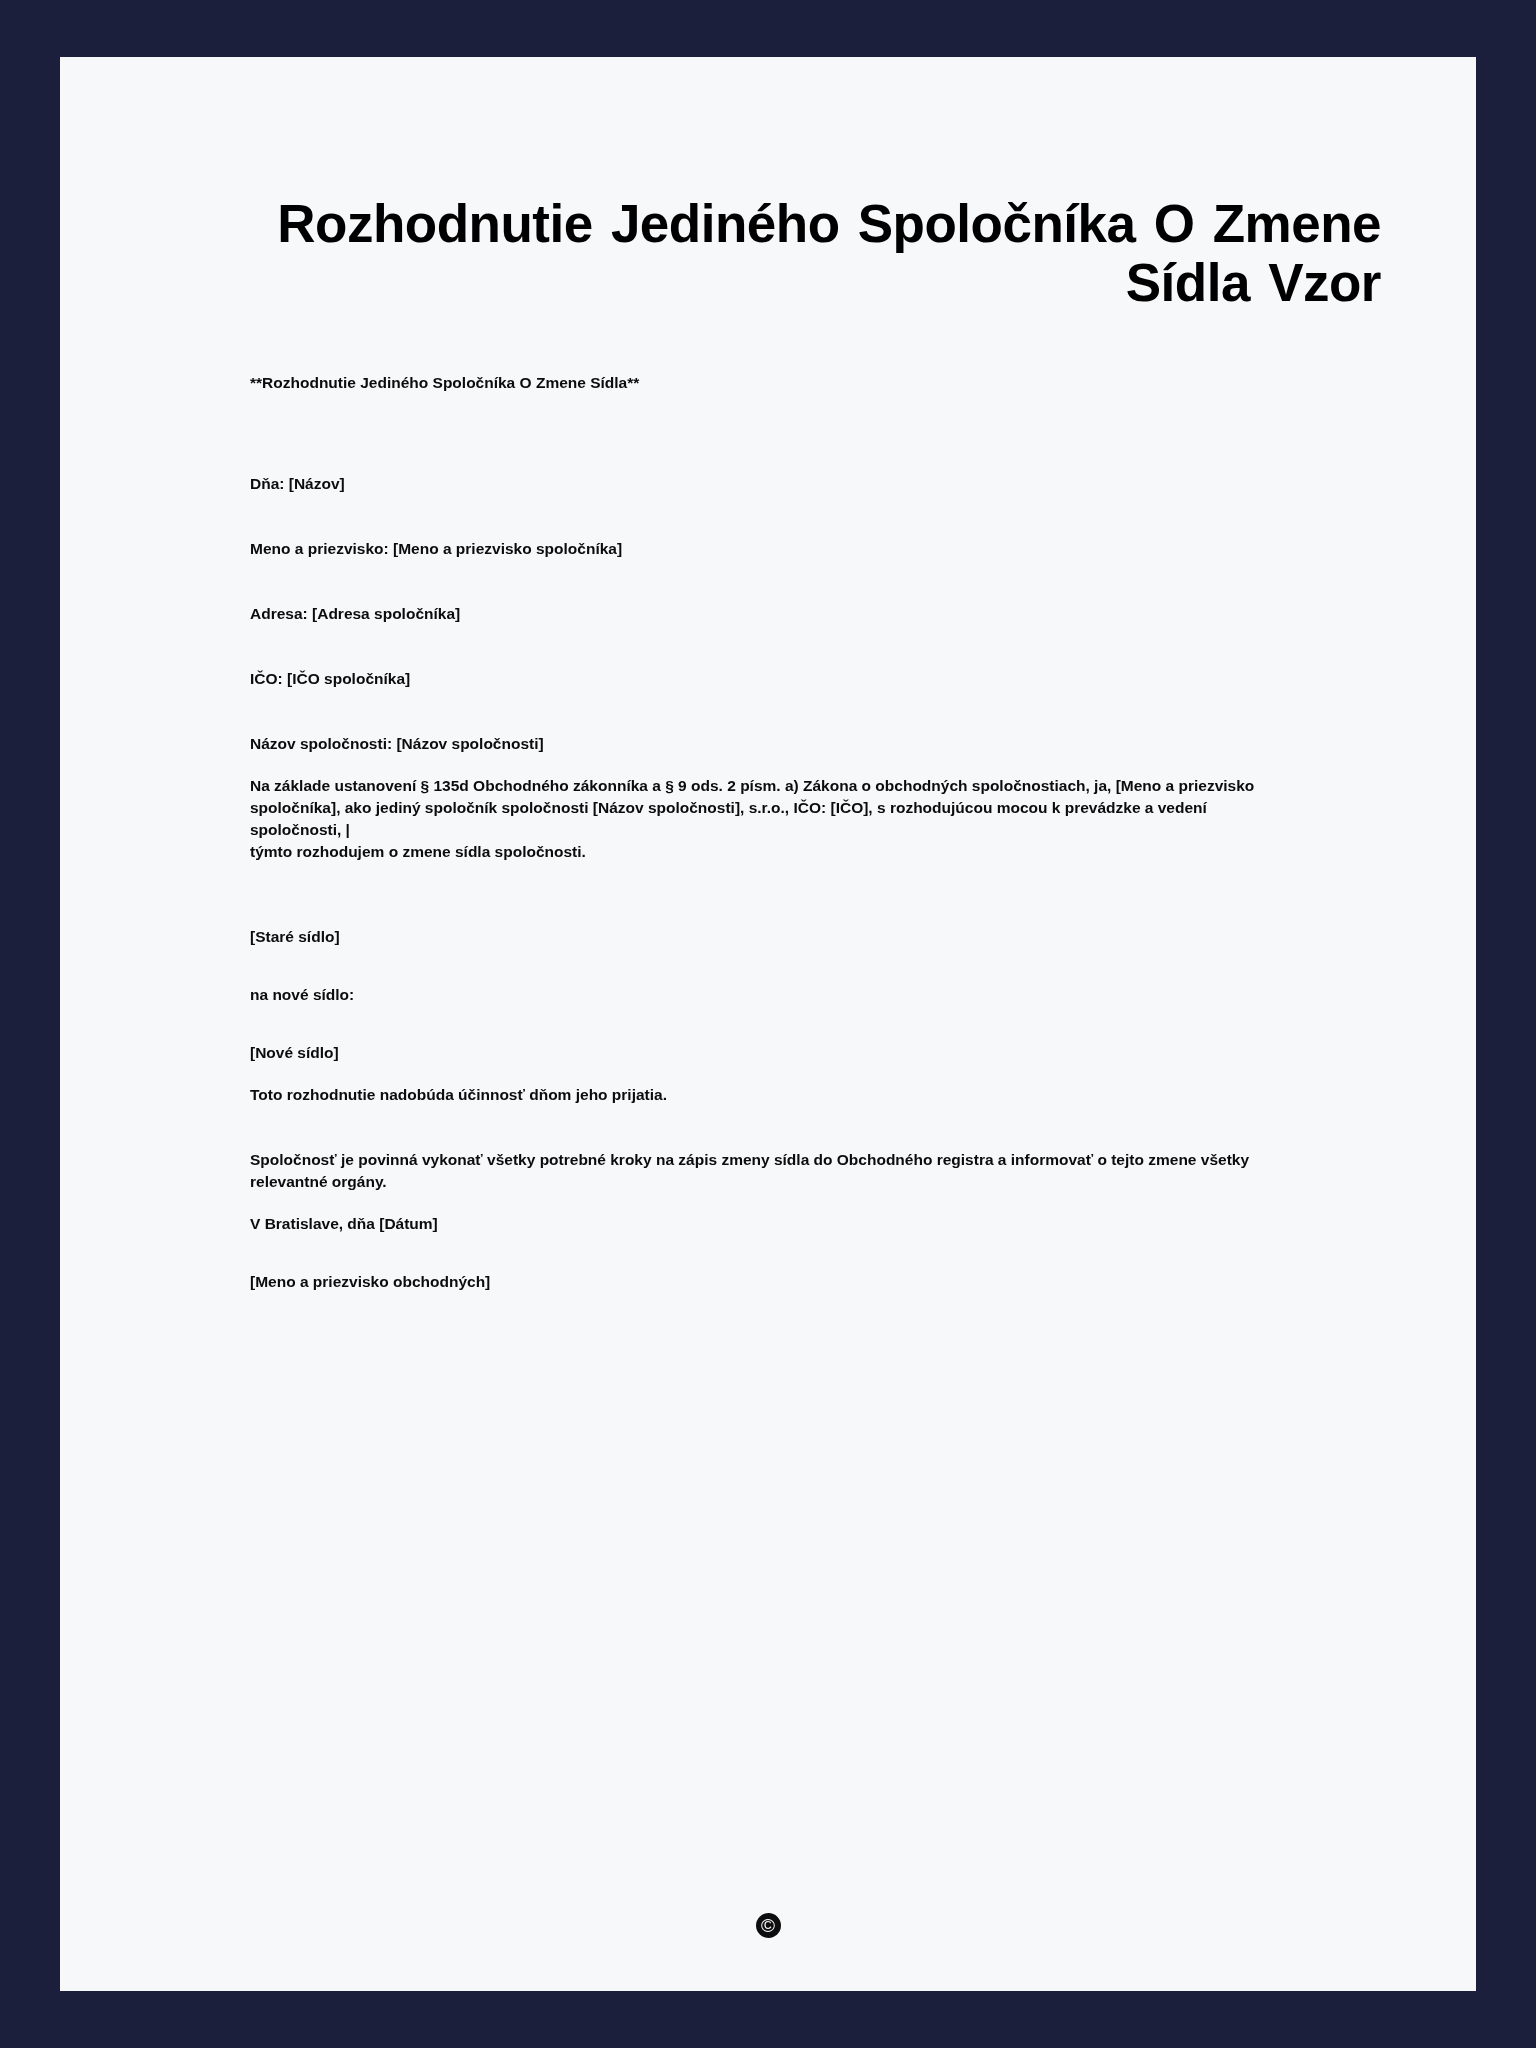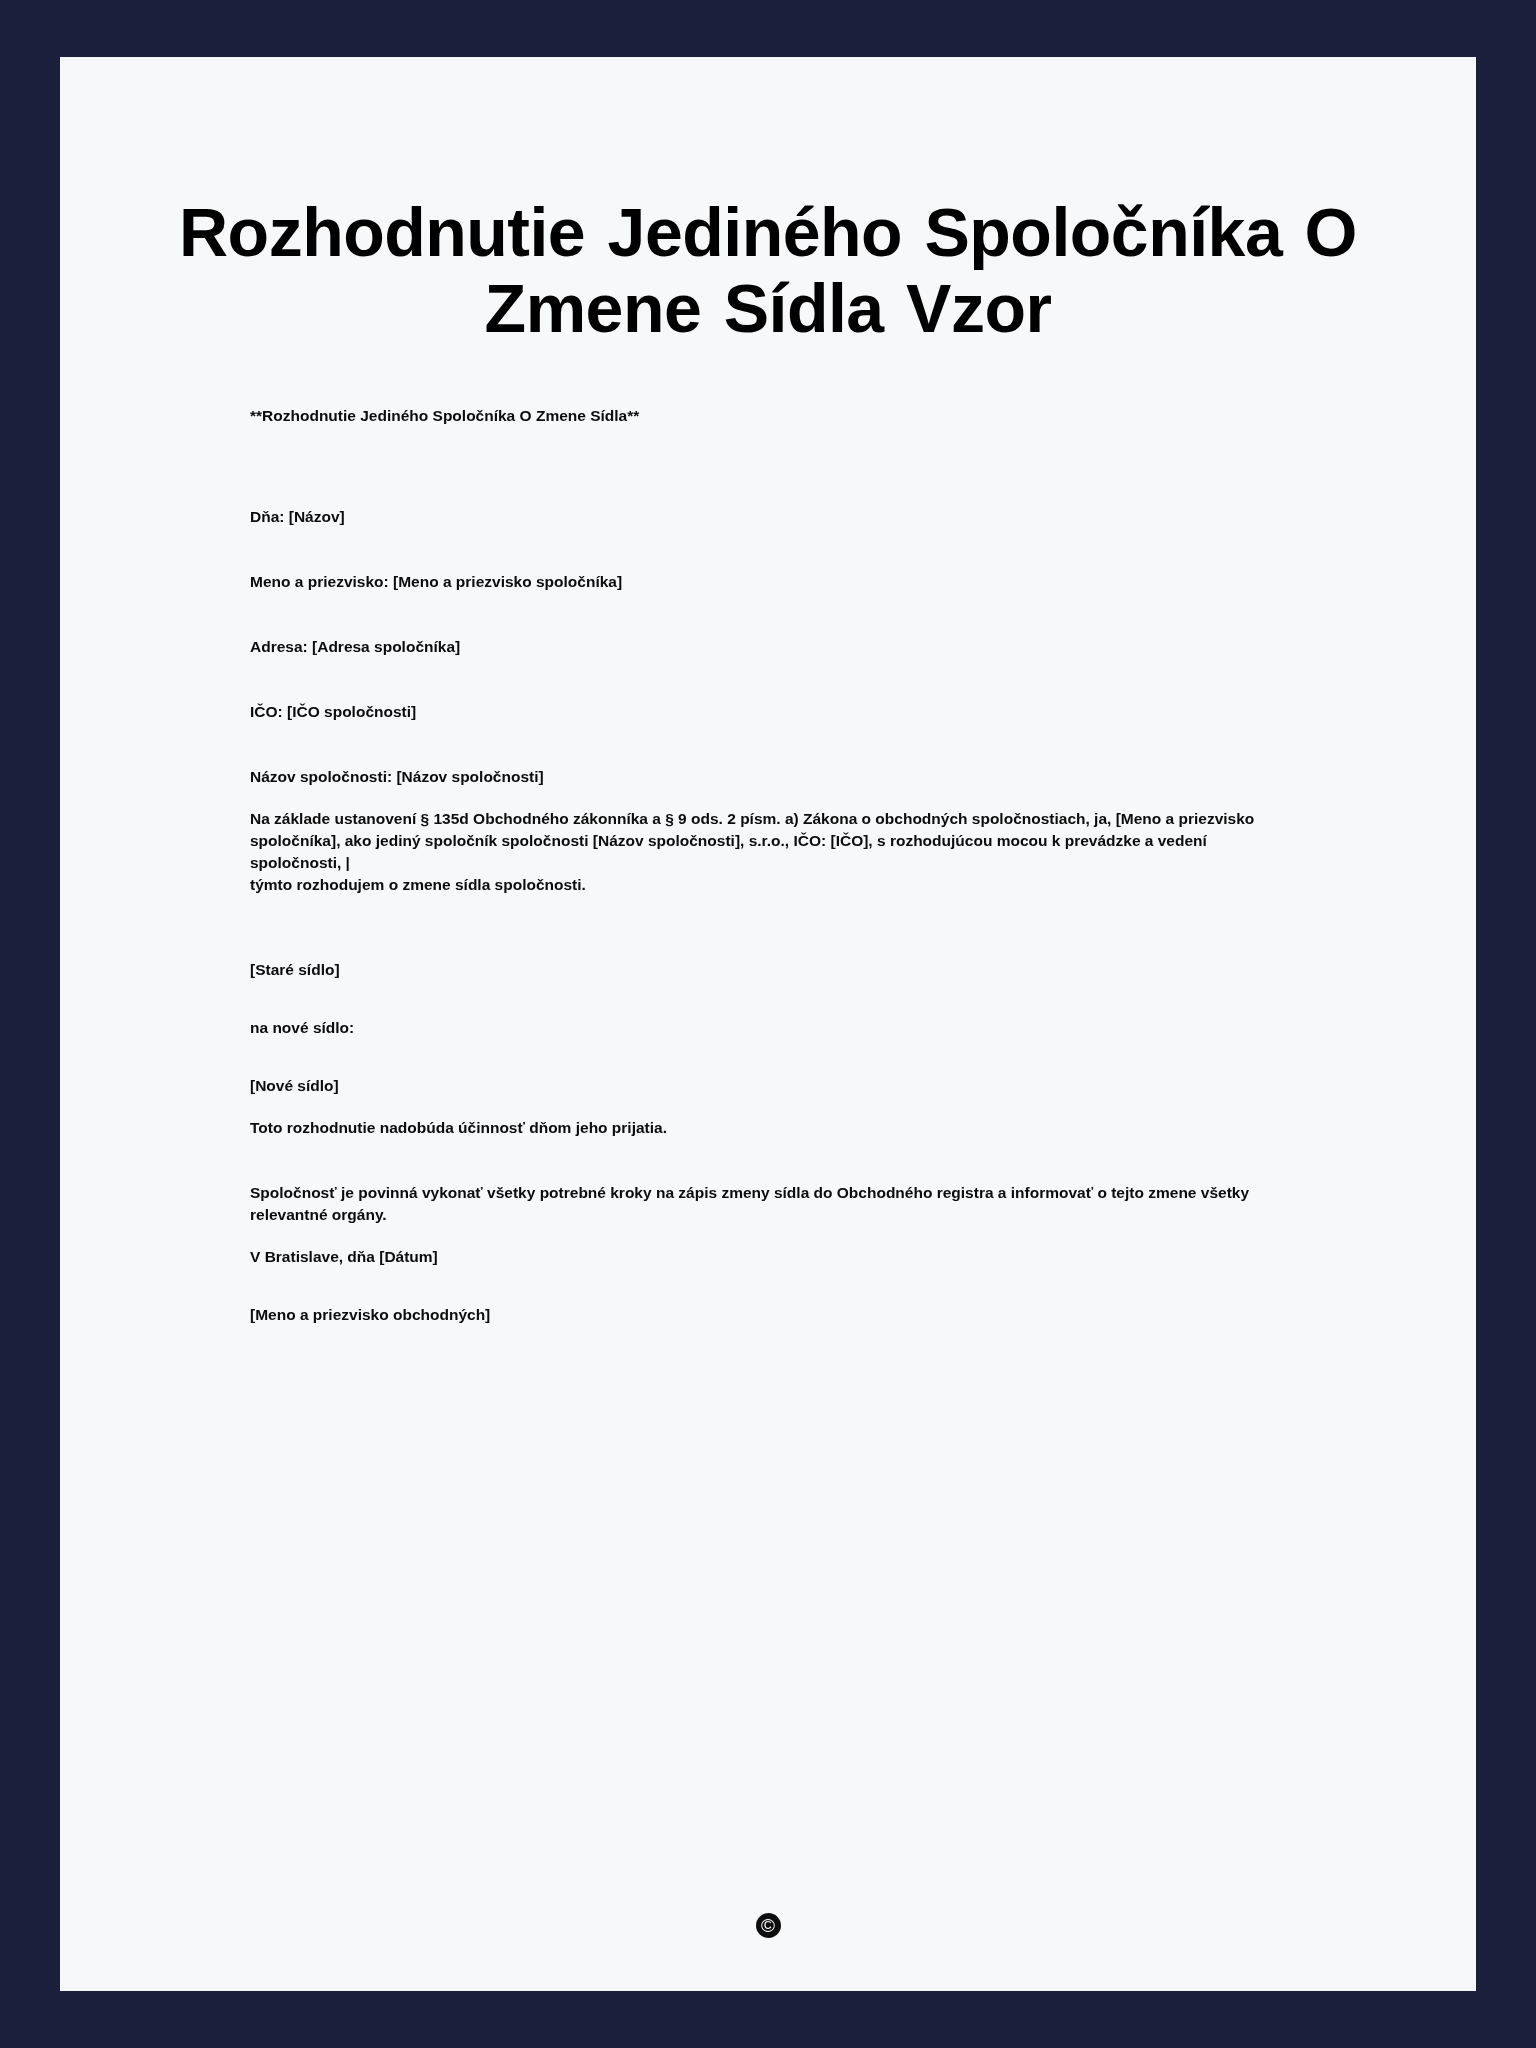--- a/index.html
+++ b/index.html
@@ -24,25 +24,25 @@
     position: relative;
     width: 100%;
     height: 100%;
   }
   .doc-title {
     margin: 0;
     padding: 0 95px;
     padding-top: 137px;
     font-family: "Liberation Sans", sans-serif;
     font-weight: bold;
-    font-size: 68px;
+    font-size: 53px;
     line-height: 1.12;
     letter-spacing: -0.5px;
     color: #000000;
-    text-align: center;
+    text-align: right;
     word-spacing: 4px;
   }
   .body-block {
     padding: 0 190px 0 190px;
     margin-top: 59px;
   }
   .para {
     font-family: "Liberation Sans", sans-serif;
     font-weight: bold;
     font-size: 15.5px;
@@ -97,21 +97,21 @@
       <div class="gap-lg"></div>
 
       <p class="para">Meno a priezvisko: [Meno a priezvisko spoločníka]</p>
 
       <div class="gap-lg"></div>
 
       <p class="para">Adresa: [Adresa spoločníka]</p>
 
       <div class="gap-lg"></div>
 
-      <p class="para">IČO: [IČO spoločnosti]</p>
+      <p class="para">IČO: [IČO spoločníka]</p>
 
       <div class="gap-lg"></div>
 
       <p class="para">Názov spoločnosti: [Názov spoločnosti]</p>
 
       <div class="gap-xs"></div>
 
       <p class="para">Na základe ustanovení § 135d Obchodného zákonníka a § 9 ods. 2 písm. a) Zákona o obchodných spoločnostiach, ja, [Meno a priezvisko spoločníka], ako jediný spoločník spoločnosti [Názov spoločnosti], s.r.o., IČO: [IČO], s rozhodujúcou mocou k prevádzke a vedení spoločnosti, |
 týmto rozhodujem o zmene sídla spoločnosti.</p>
 

